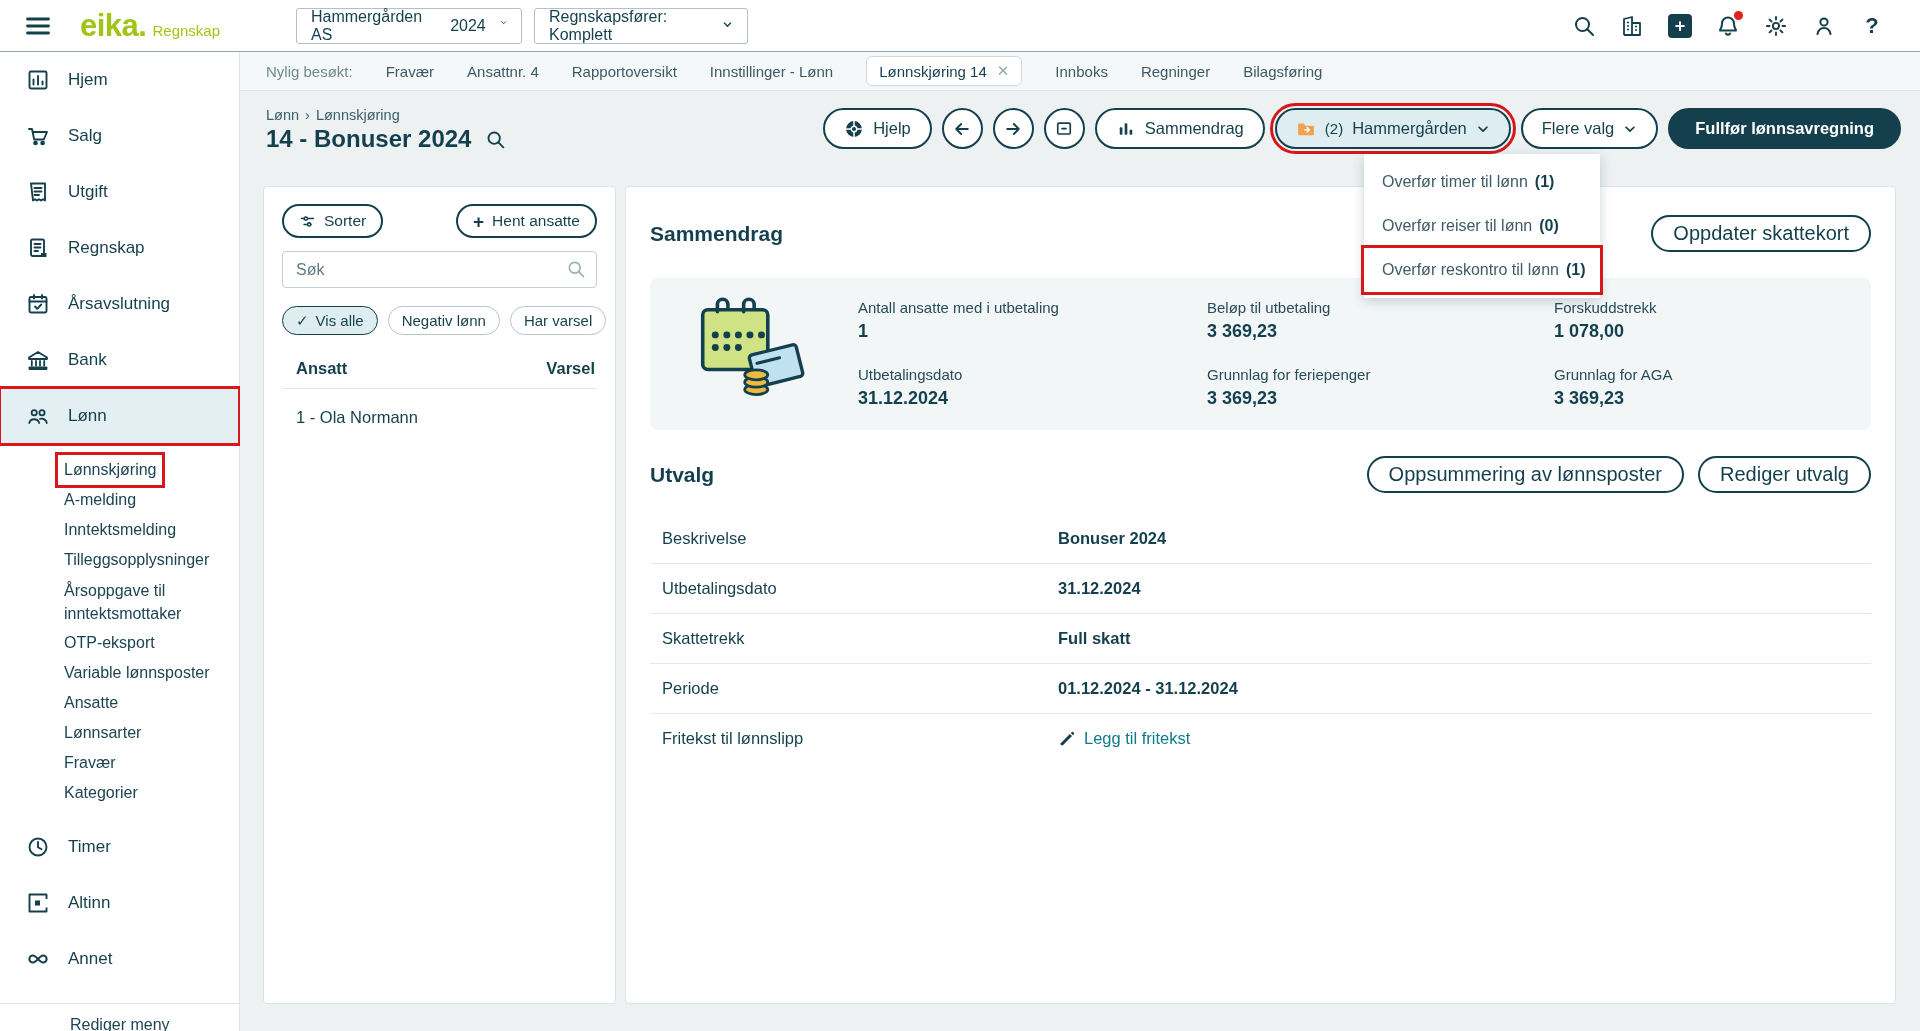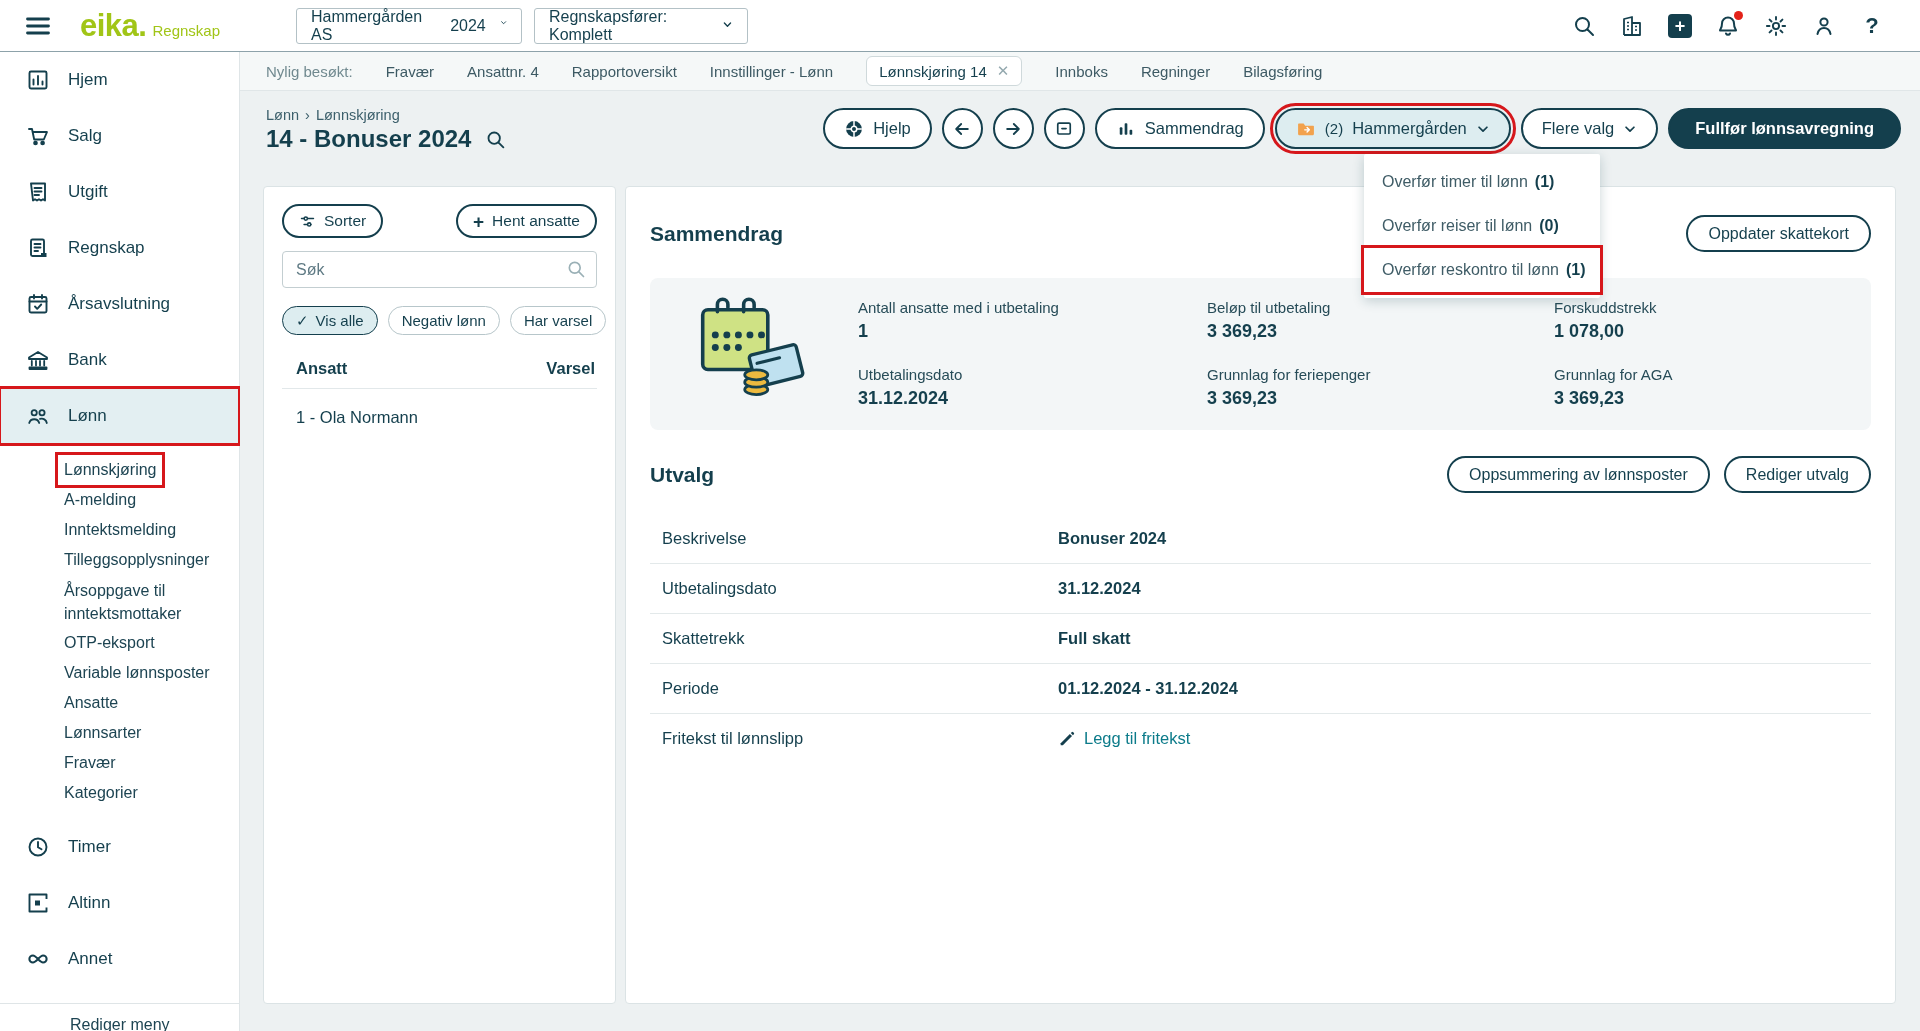--- a/index.html
+++ b/index.html
@@ -111,21 +111,21 @@
   .chip.selected{border:1.7px solid var(--dark); background:var(--chipbg);}
   .emp-headers{display:flex; justify-content:space-between; margin-top:24px; padding:0 2px 0 14px;
                font-size:16.5px; font-weight:bold; color:var(--dark);}
   .emp-div{border-top:1px solid #e2e8ea; margin-top:10px;}
   .emp-row{margin-top:19px; padding-left:14px; font-size:16.5px; color:var(--dark); cursor:pointer;}
 
   
   .sec-head{display:flex; align-items:center; justify-content:space-between;}
   .sec-title{font-size:21px; font-weight:bold; color:var(--dark);}
   .md-pill{display:flex; align-items:center; height:37px; padding:0 20px; border:2px solid var(--dark);
-           border-radius:999px; background:#fff; font-size:16px; color:var(--dark); cursor:pointer; white-space:nowrap;
+           border-radius:999px; background:#fff; font-size:20px; color:var(--dark); cursor:pointer; white-space:nowrap;
            font-family:"Liberation Sans", sans-serif;}
   .stat-panel{margin-top:26px; background:var(--panel); border-radius:8px; height:152px;
               display:flex; align-items:center; padding-left:43px;}
   .stat-illu{width:116px; height:118px; flex:none;}
   .stat-grid{display:grid; grid-template-columns:349px 347px 1fr; row-gap:24px; margin-left:49px; flex:1;}
   .stat .lbl{font-size:15px; color:#274c58;}
   .stat .val{font-size:18px; font-weight:bold; color:var(--dark); margin-top:5px;}
   .sel-head{margin-top:26px;}
   .sel-buttons{display:flex; gap:14px;}
   .sel-table{margin-top:20px;}

